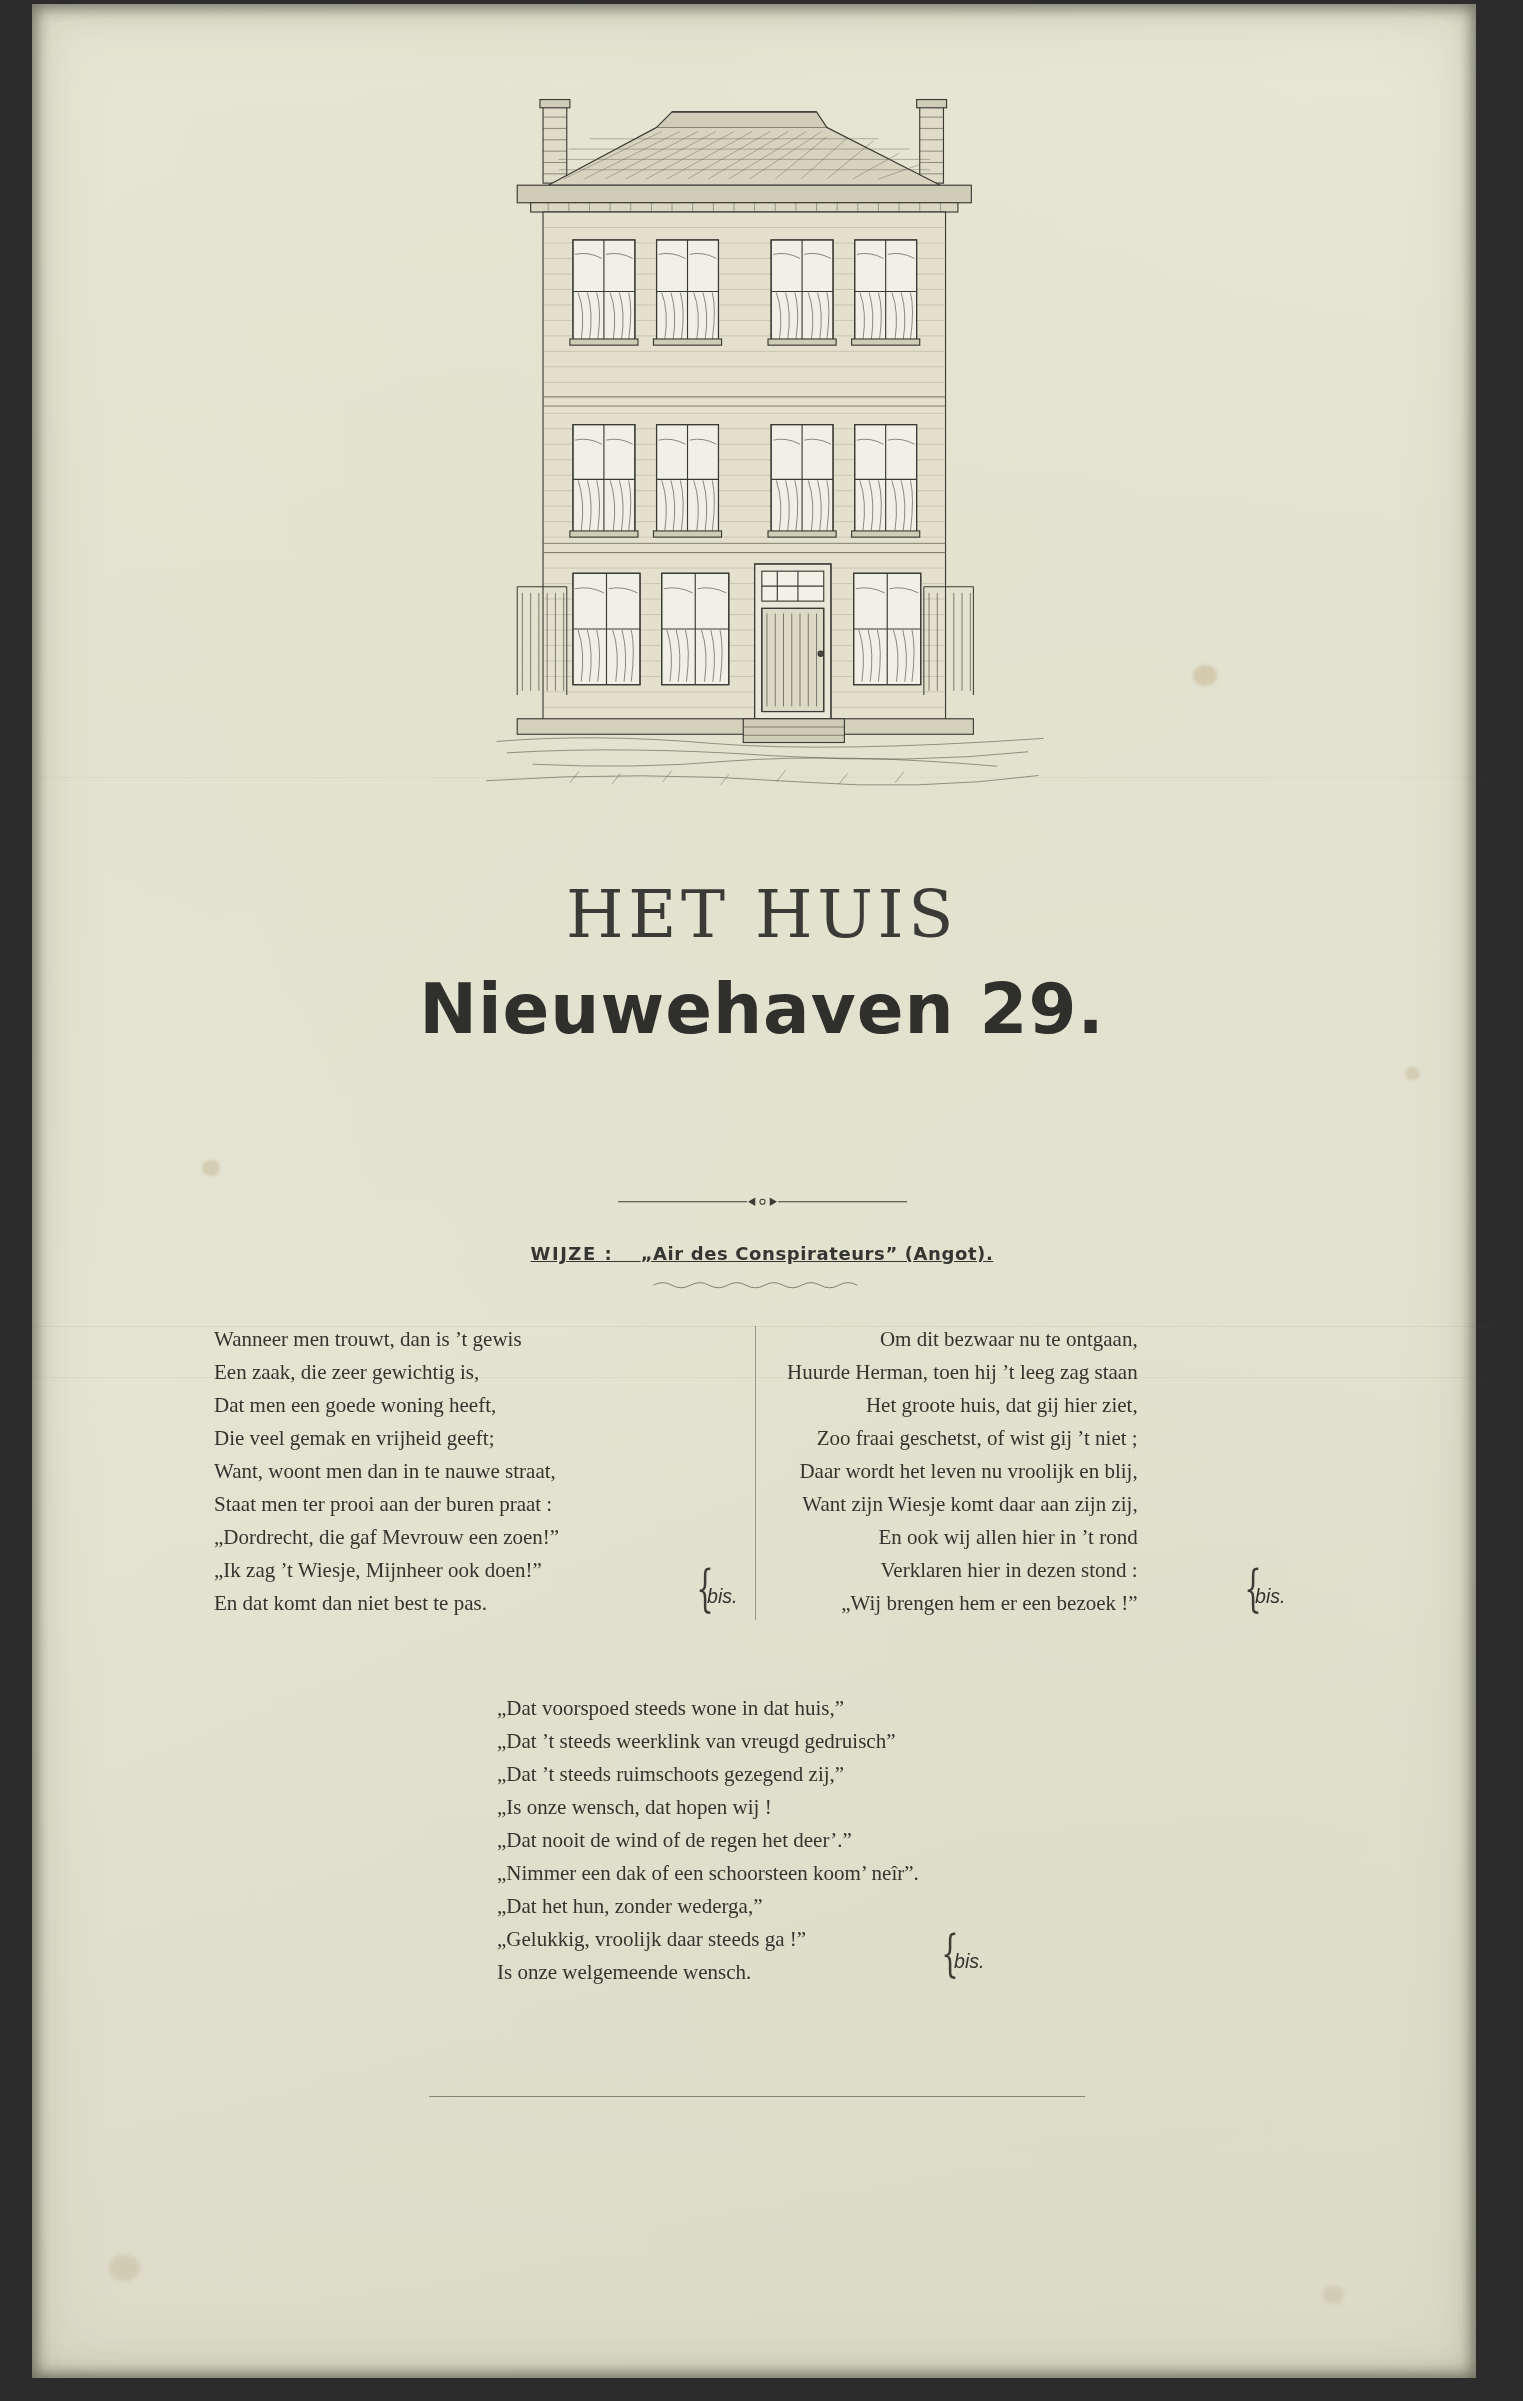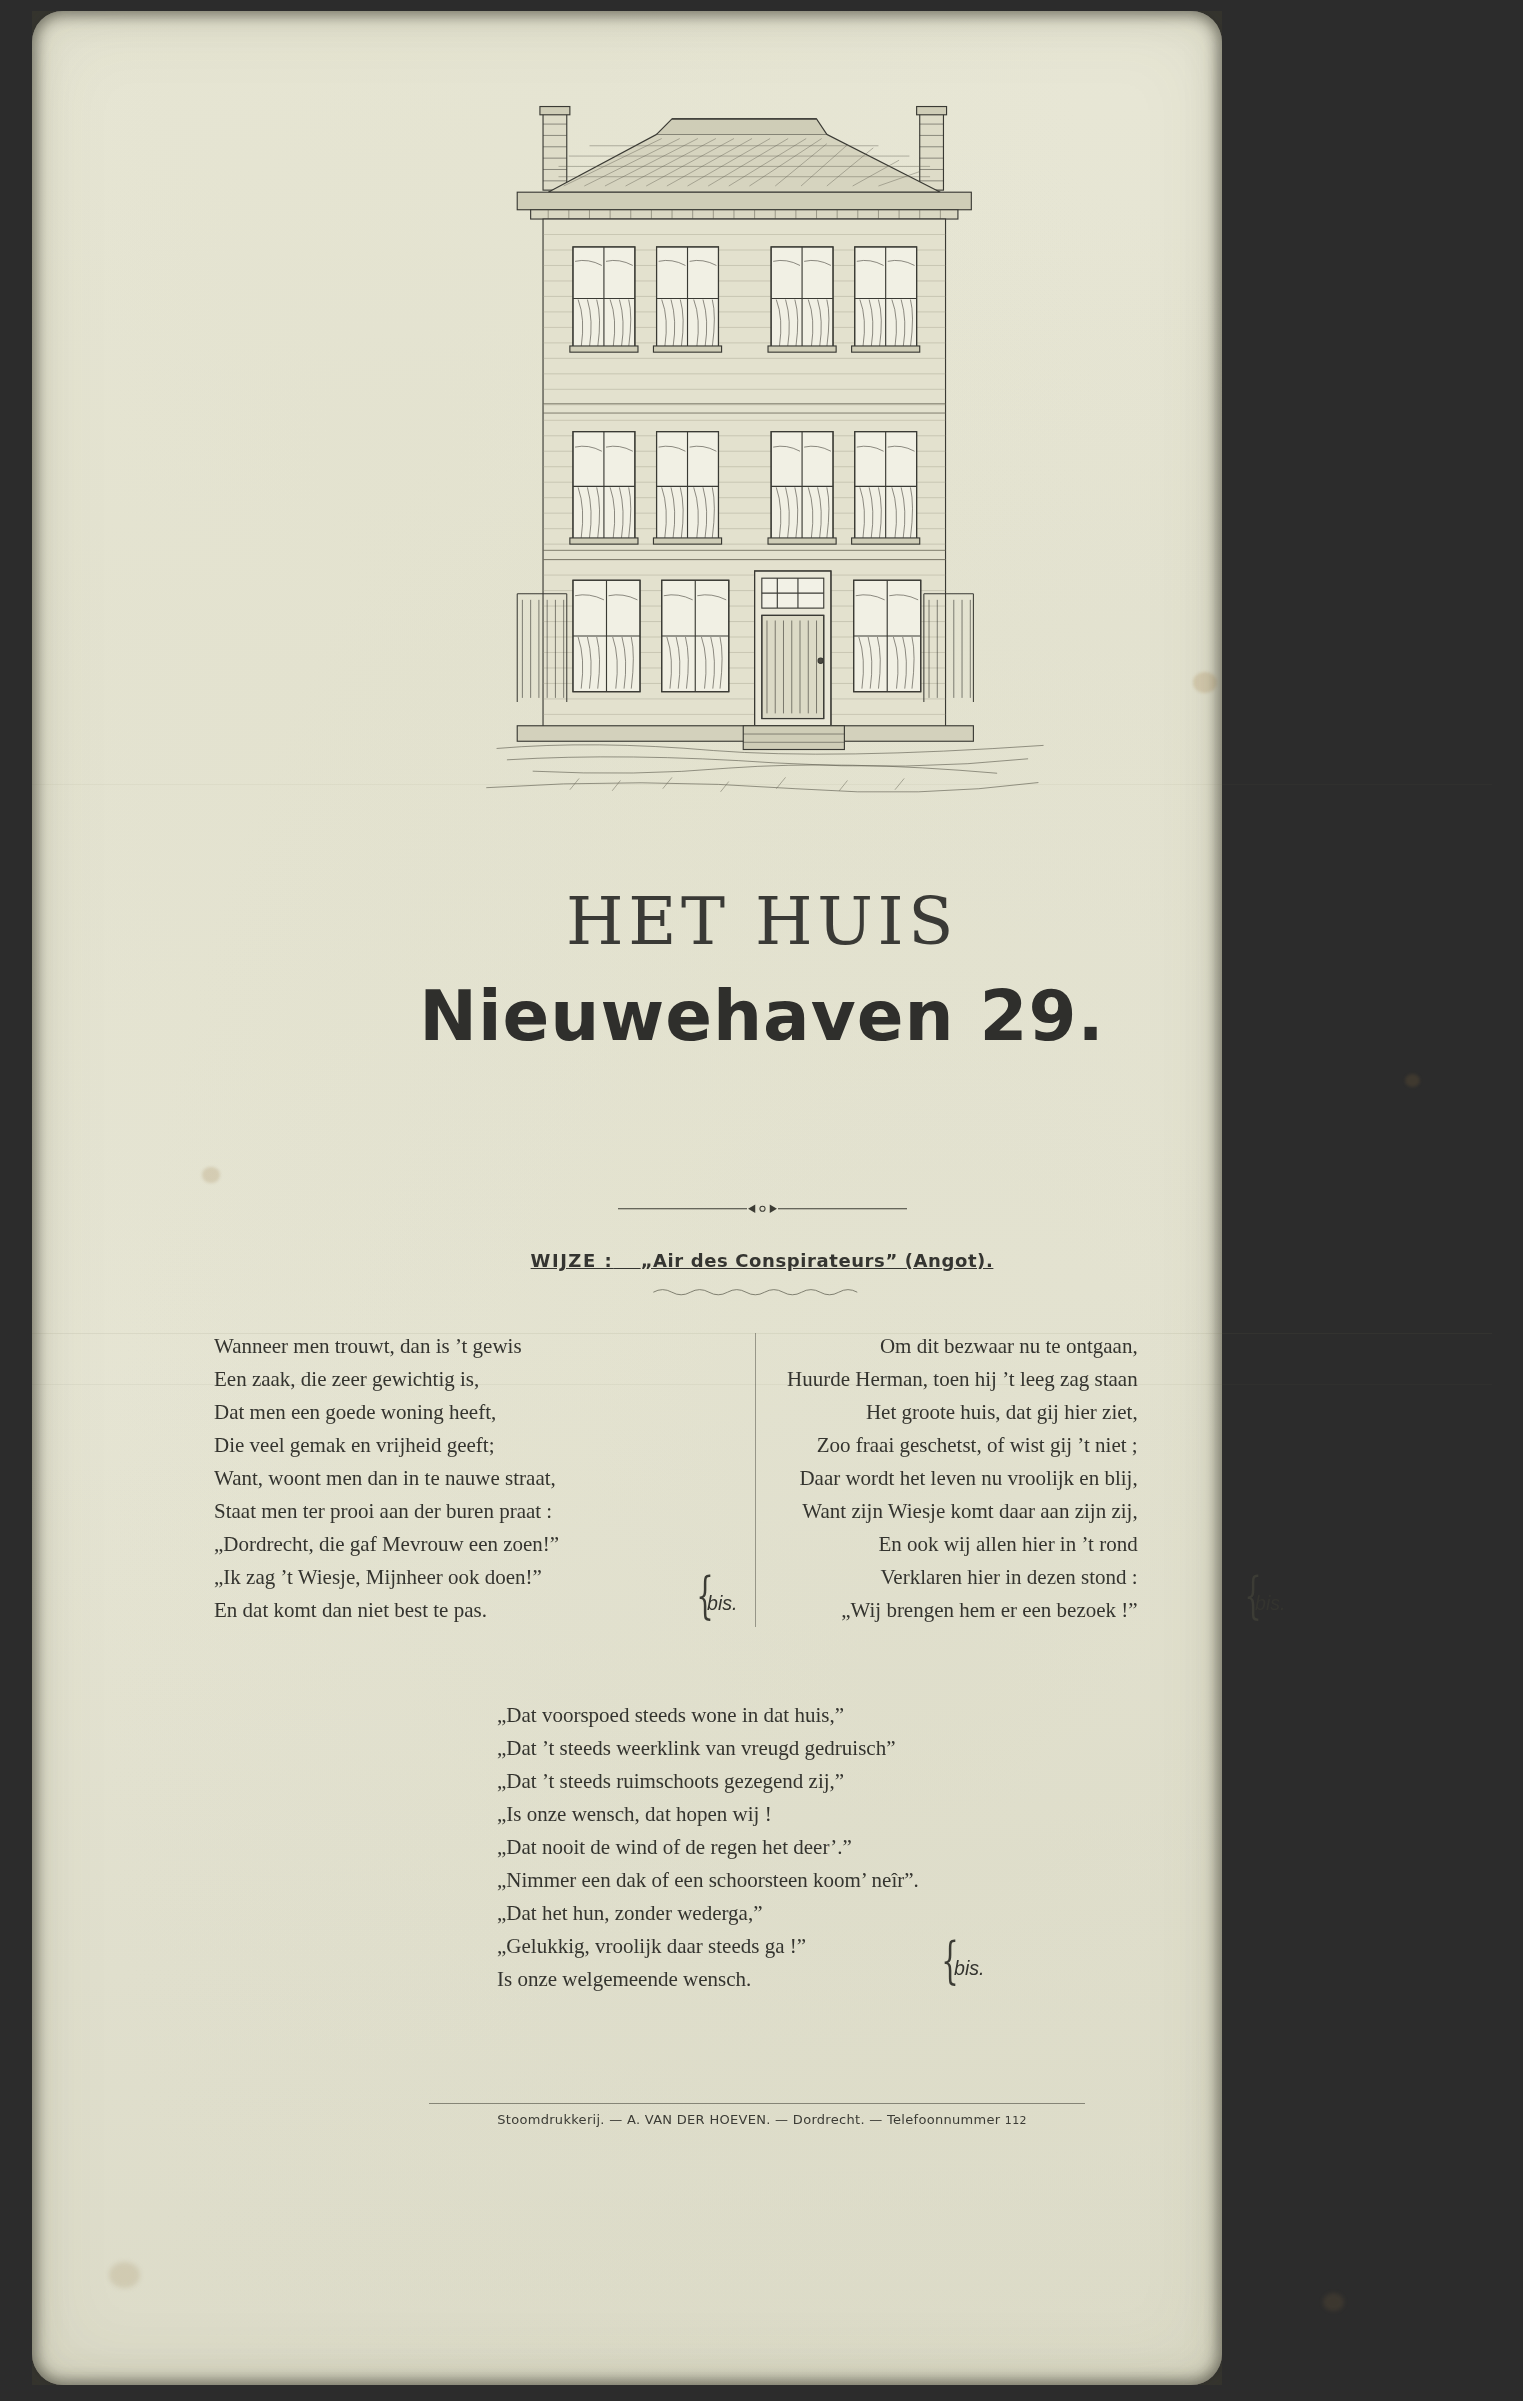--- a/index.html
+++ b/index.html
@@ -17,29 +17,28 @@
   
   .scan {
     position: relative;
     width: 1524px;
     height: 2401px;
     background: #2c2c2c;
   }
   .paper {
     position: absolute;
     left: 32px;
-    top: 11px;
-    width: 1190px;
+    top: 4px;
+    width: 1444px;
     height: 2374px;
     background:
       radial-gradient(ellipse at 30% 20%, rgba(226,225,205,0.55), rgba(0,0,0,0) 60%),
       radial-gradient(ellipse at 75% 70%, rgba(219,218,197,0.40), rgba(0,0,0,0) 65%),
       linear-gradient(176deg, #e8e7d6 0%, #e4e3d1 28%, #e6e5d4 55%, #e0dfcd 80%, #dcdbc8 100%);
     box-shadow: 0 0 13.4px 4.1px rgba(0,0,0,0.45) inset;
-    border-radius: 31px;
   }
   
   .stain {
     position: absolute;
     border-radius: 50%;
     pointer-events: none;
   }
   .fold {
     position: absolute;
     pointer-events: none;
@@ -443,21 +442,17 @@
       <span class="line">„Dat nooit de wind of de regen het deer’.”</span>
       <span class="line">„Nimmer een dak of een schoorsteen koom’ neîr”.</span>
       <span class="line">„Dat het hun, zonder wederga,”</span>
       <span class="line">„Gelukkig, vroolijk daar steeds ga !”</span>
       <span class="line">Is onze welgemeende wensch.</span>
     </div>
     <div class="brace" style="left:902px;top:1925px;">{</div>
     <div class="bis" style="left:922px;top:1946px;">bis.</div>
 
     <div class="colophon-rule"></div>
-    <div class="colophon">
-      <span>Stoomdrukkerij. — A. VAN DER HOEVEN. — Dordrecht. — Telefoonnummer</span>
-      <span class="tel">112</span>
-    </div>
 
     <div class="edge-shadow"></div>
   </div>
 </div>
 
 
 </body></html>

